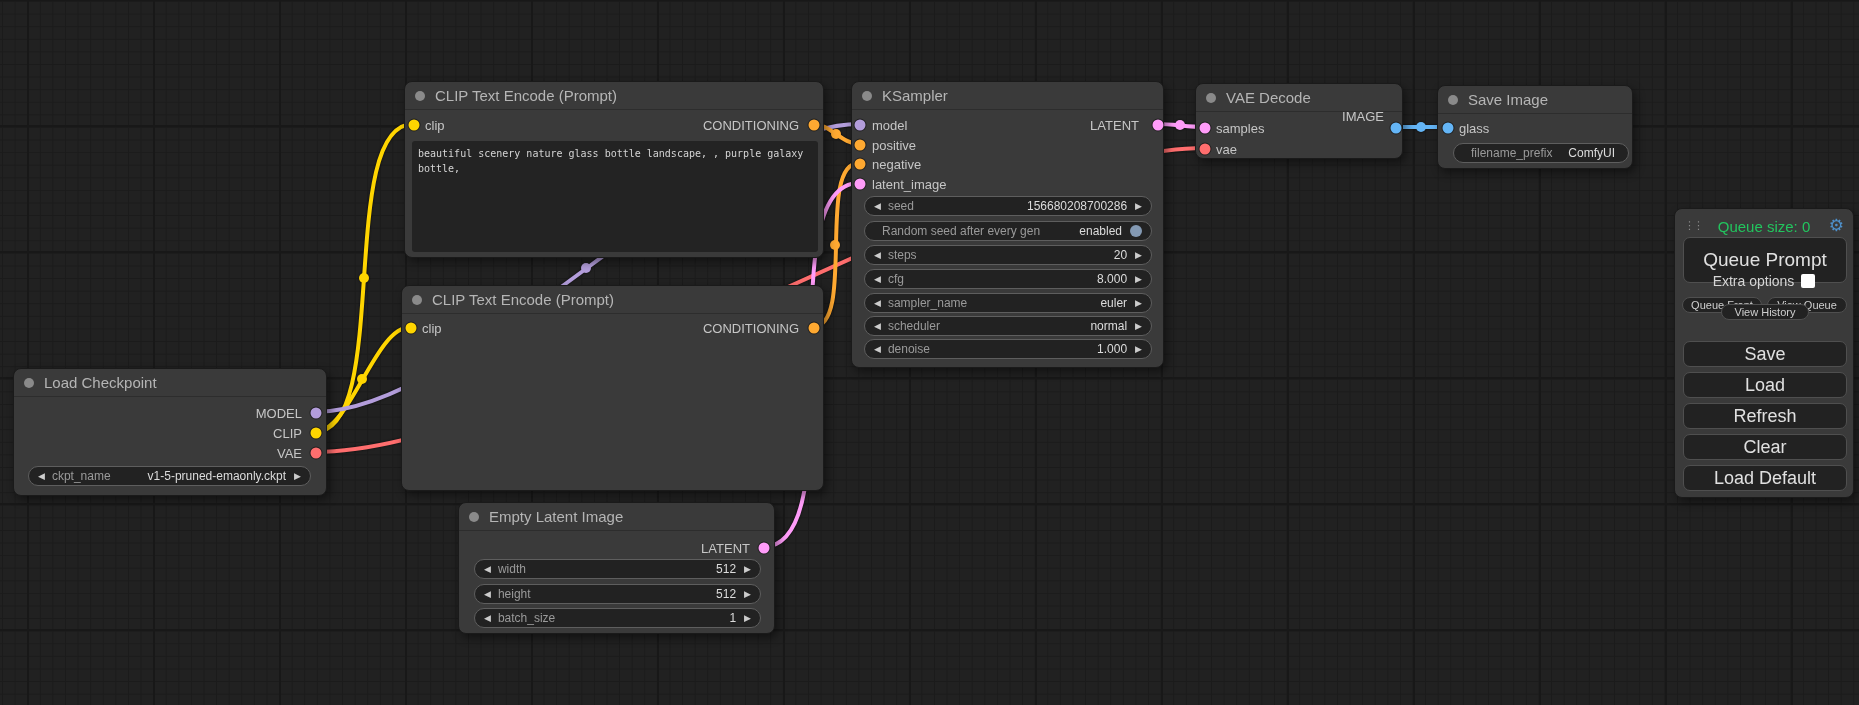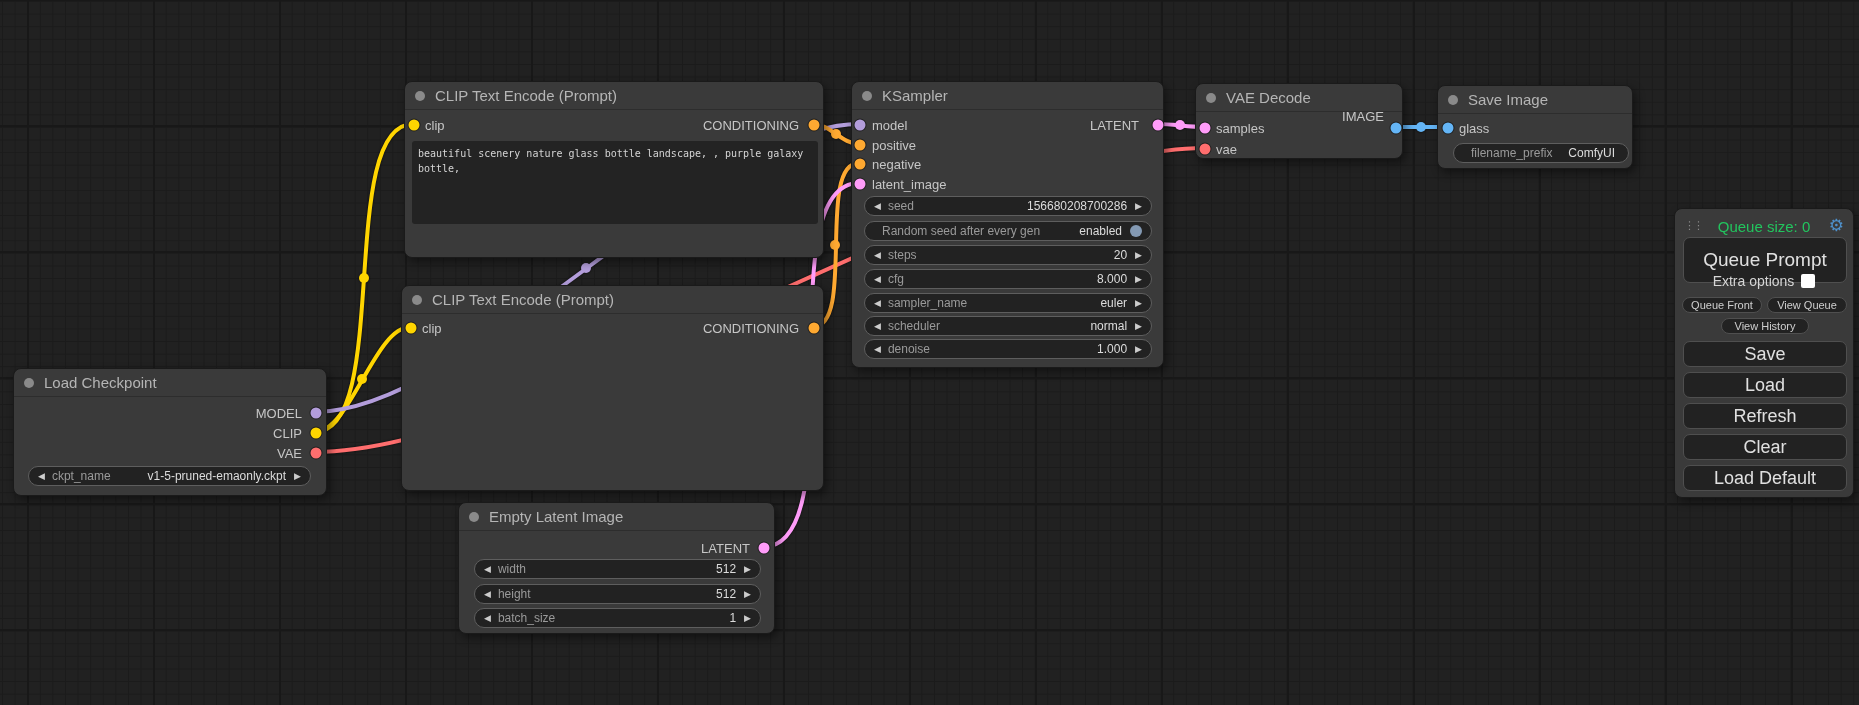--- a/index.html
+++ b/index.html
@@ -111,21 +111,21 @@
 
   <div class="node" style="left:404px; top:81px; width:420px; height:177px;">
     <div class="node-header">
       <span class="collapse-dot"></span>
       <span>CLIP Text Encode (Prompt)</span>
     </div>
     <span class="slot-dot" style="left: 9px; top: 43px; background: rgb(255, 213, 0);"></span>
     <span class="slot-label" style="left:20px; top:43px;">clip</span>
     <span class="slot-label out" style="right:24px; top:43px;">CONDITIONING</span>
     <span class="slot-dot" style="left: 409px; top: 43px; background: rgb(255, 169, 49);"></span>
-    <div class="prompt-box" style="left:7px; top:59px; width:406px; height:83px;">beautiful scenery nature glass bottle landscape, , purple galaxy bottle,</div>
+    <div class="prompt-box" style="left:7px; top:59px; width:406px; height:111px;">beautiful scenery nature glass bottle landscape, , purple galaxy bottle,</div>
   </div>
 
   <div class="node" style="left:401px; top:285px; width:423px; height:206px;">
     <div class="node-header">
       <span class="collapse-dot"></span>
       <span>CLIP Text Encode (Prompt)</span>
     </div>
     <span class="slot-dot" style="left: 9px; top: 42px; background: rgb(255, 213, 0);"></span>
     <span class="slot-label" style="left:20px; top:42px;">clip</span>
     <span class="slot-label out" style="right:24px; top:42px;">CONDITIONING</span>
@@ -248,21 +248,21 @@
     <span class="qp-handle">⋮⋮</span>
     <div class="qp-title">Queue size: 0</div>
     <span class="qp-gear" style="color: rgb(78, 143, 201);">⚙</span>
     <div class="qbtn big" style="top:28px; height:46px; font-size:19px;">Queue Prompt</div>
     <div class="extra-row" style="top:64px;">
       <span>Extra options</span>
       <span class="checkbox"></span>
     </div>
     <div class="qbtn small" style="left:7px; top:88px; width:80px;">Queue Front</div>
     <div class="qbtn small" style="left:92px; top:88px; width:80px;">View Queue</div>
-    <div class="qbtn small" style="left:46px; top:109px; width:88px;">View History</div>
+    <div class="qbtn small" style="left:46px; top:95px; width:88px;">View History</div>
     <div class="qbtn big" style="top:132px;">Save</div>
     <div class="qbtn big" style="top:163px;">Load</div>
     <div class="qbtn big" style="top:194px;">Refresh</div>
     <div class="qbtn big" style="top:225px;">Clear</div>
     <div class="qbtn big" style="top:256px;">Load Default</div>
   </div>
 
 </div>
 
 </body></html>

